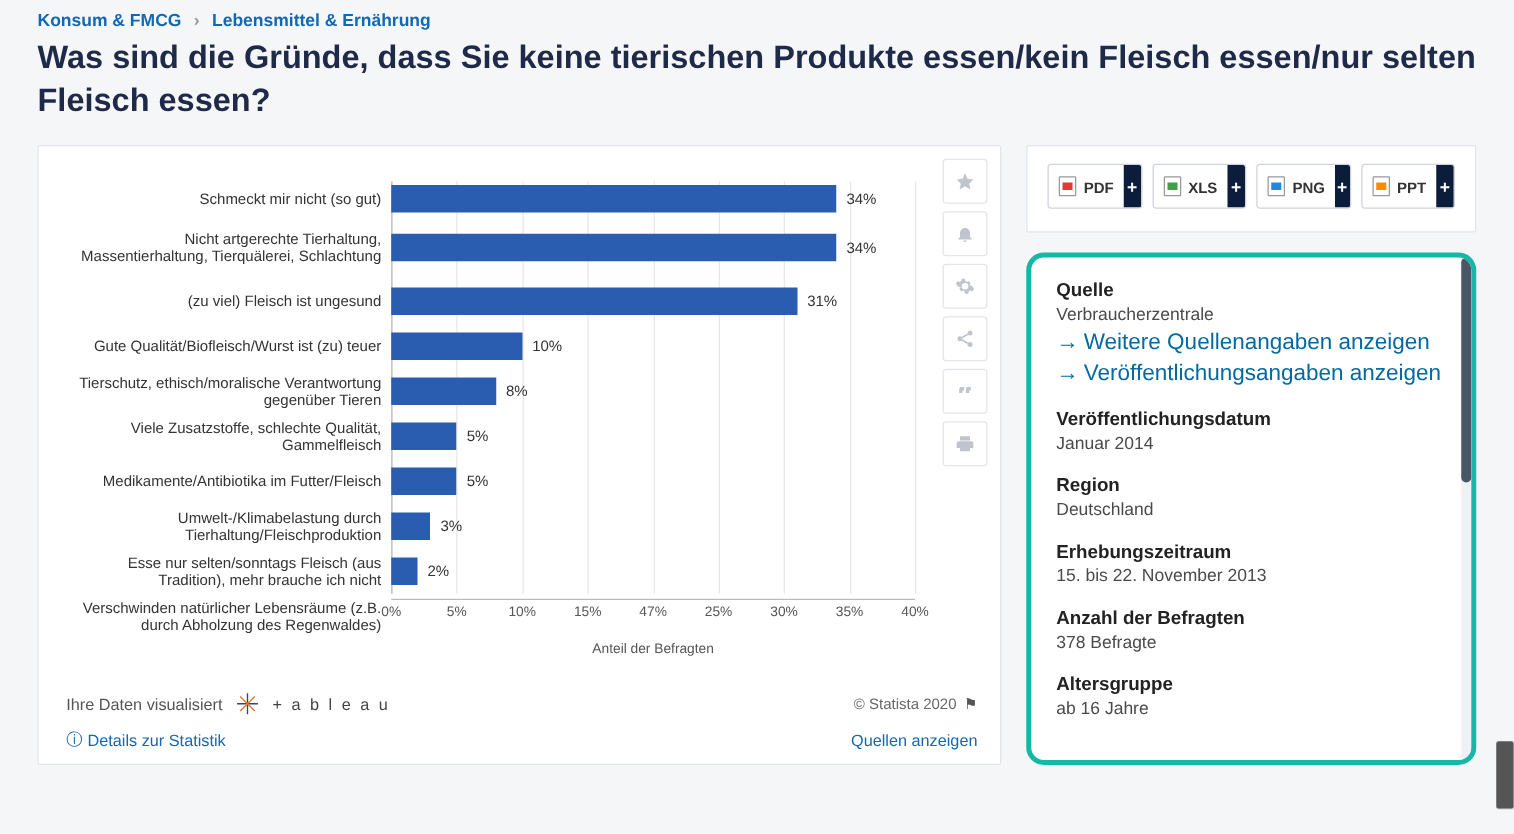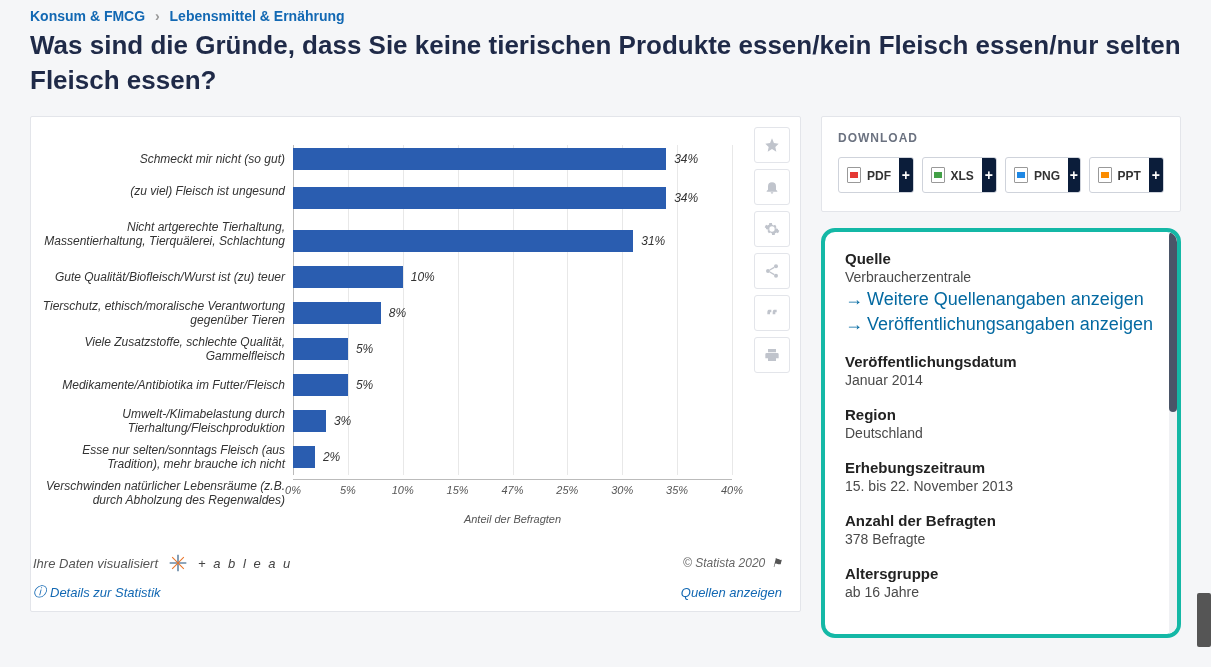--- a/index.html
+++ b/index.html
@@ -3,21 +3,21 @@
 <meta charset="utf-8">
 <style>
   * { box-sizing: border-box; margin: 0; padding: 0; }
   body { font-family: -apple-system, BlinkMacSystemFont, "Segoe UI", Arial, sans-serif; background: #f5f6f8; color: #333; width: 1211px; }
   .page { padding: 0 30px 20px 30px; }
   .breadcrumb { font-size: 14px; padding: 8px 0 4px 0; color: #999; font-weight: bold; }
   .breadcrumb a { color: #1268b3; text-decoration: none; cursor: pointer; }
   .breadcrumb .sep { color: #999; margin: 0 6px; }
   h1.title { font-size: 26px; font-weight: 700; color: #1f2a48; line-height: 1.35; margin-bottom: 18px; }
   .content-row { display: flex; gap: 20px; align-items: flex-start; }
-  .chart-panel { flex: 1; background: #fff; border: 1px solid #e3e5ea; border-radius: 2px; padding: 18px 18px 10px 2px; position: relative; font-style: italic; }
+  .chart-panel { flex: 1; background: #fff; border: 1px solid #e3e5ea; border-radius: 2px; padding: 18px 18px 10px 22px; position: relative; }
   .right-col { width: 360px; display: flex; flex-direction: column; gap: 16px; }
   .download-panel { background: #fff; border: 1px solid #e3e5ea; border-radius: 2px; padding: 14px 16px 18px 16px; }
   .download-title { font-size: 12px; letter-spacing: 1px; color: #6b7280; font-weight: 600; margin-bottom: 12px; }
   .download-row { display: flex; gap: 8px; }
   .dl-btn { display: flex; align-items: center; border: 1px solid #cfd3db; border-radius: 3px; overflow: hidden; cursor: pointer; background: #fff; flex: 1; }
   .dl-main { display: flex; align-items: flex-end; gap: 6px; padding: 8px 8px; flex: 1; font-size: 12px; font-weight: 600; color: #333; justify-content: center; }
   .dl-plus { background: #0b1d3a; color: #fff; width: 18px; height: 34px; display: flex; align-items: center; justify-content: center; font-weight: 700; font-size: 14px; }
   .file-icon { width: 14px; height: 16px; display: inline-block; border: 1px solid #999; border-radius: 1px; position: relative; }
   .file-icon::after { content: ""; position: absolute; left: 2px; right: 2px; top: 4px; height: 6px; }
   .file-pdf::after  { background: #e53935; }
@@ -107,25 +107,25 @@
               <path d="M6 3h12v5H6zM4 9h16a2 2 0 0 1 2 2v6h-4v4H6v-4H2v-6a2 2 0 0 1 2-2zm4 8h8v4H8z"></path>
             </svg>
           </div>
       </div>
 
       <div class="chart-area">
         <div class="y-labels" id="y-labels">
             <div class="y-row" style="height: 28px;">
               <span class="line-feed">Schmeckt mir nicht (so gut)</span>
             </div>
-            <div class="y-row" style="height: 36px;">
-              <span class="line-feed">(zu viel) Fleisch ist ungesund</span>
-            </div>
             <div class="y-row" style="height: 50px;">
               <span class="line-feed">Nicht artgerechte Tierhaltung, Massentierhaltung, Tierquälerei, Schlachtung</span>
+            </div>
+            <div class="y-row" style="height: 36px;">
+              <span class="line-feed">(zu viel) Fleisch ist ungesund</span>
             </div>
             <div class="y-row" style="height: 36px;">
               <span class="line-feed">Gute Qualität/Biofleisch/Wurst ist (zu) teuer</span>
             </div>
             <div class="y-row" style="height: 36px;">
               <span class="line-feed">Tierschutz, ethisch/moralische Verantwortung gegenüber Tieren</span>
             </div>
             <div class="y-row" style="height: 36px;">
               <span class="line-feed">Viele Zusatzstoffe, schlechte Qualität, Gammelfleisch</span>
             </div>
@@ -230,21 +230,20 @@
         <a class="info-link">
           <span>ⓘ</span>
           <span>Details zur Statistik</span>
         </a>
         <a class="info-link">Quellen anzeigen</a>
       </div>
     </div>
 
     <div class="right-col">
       <div class="download-panel">
-        <div class="download-title">DOWNLOAD</div>
         <div class="download-row">
           <div class="dl-btn">
             <div class="dl-main">
                 <span class="file-icon file-pdf"></span>
                 <span>PDF</span>
               </div>
             <div class="dl-plus">+</div>
           </div>
           <div class="dl-btn">
             <div class="dl-main">

